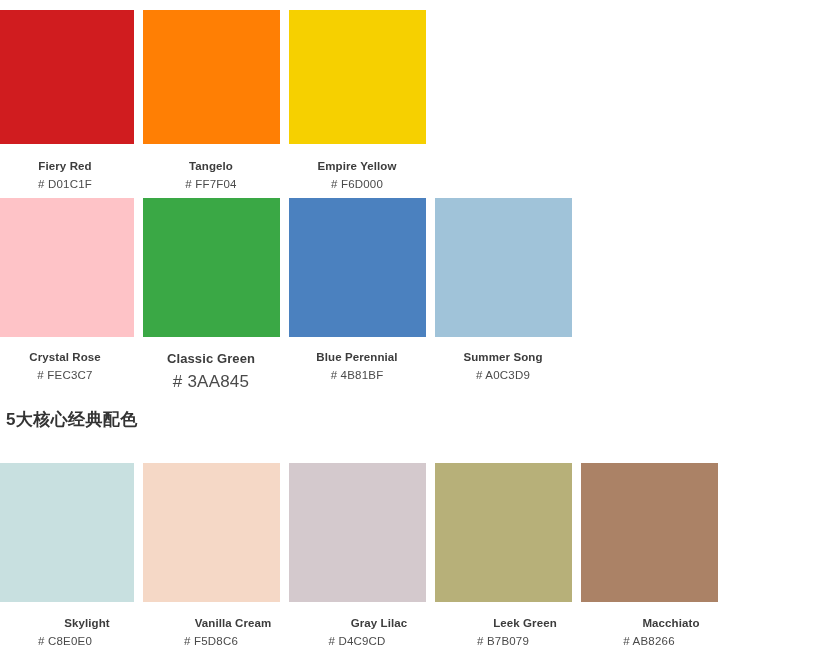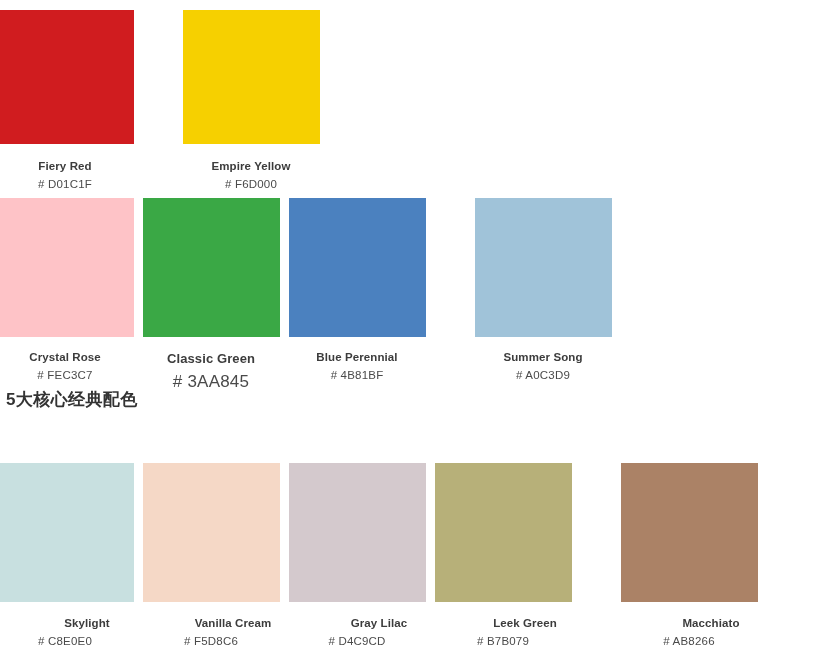--- a/index.html
+++ b/index.html
@@ -32,21 +32,20 @@
   }
   .swatch-cell {
     width: 112px;
     margin-right: 34px;
     display: flex;
     flex-direction: column;
     align-items: center;
   }
   .swatch-cell:last-child {
     margin-right: 0;
-    margin-left: 40px;
   }
   .swatch-chip {
     width: 137px;
     display: block;
   }
   .swatch-name {
     font-size: 11.5px;
     font-weight: bold;
     color: #3C3C3C;
     letter-spacing: 0.1px;
@@ -78,21 +77,21 @@
 
   #swatch-row-3 { top: 463px; }
   #swatch-row-3 .swatch-chip { height: 139px; }
   #swatch-row-3 .swatch-name { margin-top: 15px; padding-left: 44px; }
   #swatch-row-3 .swatch-hex  { margin-top: 6px; }
 
   
   #section-heading {
     position: absolute;
     left: 6px;
-    top: 388px;
+    top: 408px;
     font-size: 17px;
     font-weight: bold;
     color: #333333;
     letter-spacing: 0.4px;
     white-space: nowrap;
   }
 </style>
 </head>
 <body>
 
@@ -100,20 +99,25 @@
 
   <div class="swatch-row" id="swatch-row-1">
 
     <div class="swatch-cell">
       <div class="swatch-chip" style="background-color: rgb(208, 28, 31);"></div>
       <div class="swatch-name">Fiery Red</div>
       <div class="swatch-hex"># D01C1F</div>
     </div>
 
 
+    <div class="swatch-cell">
+      <div class="swatch-chip" style="background-color: rgb(255, 127, 4);"></div>
+      <div class="swatch-name">Tangelo</div>
+      <div class="swatch-hex"># FF7F04</div>
+    </div>
 
 
     <div class="swatch-cell">
       <div class="swatch-chip" style="background-color: rgb(246, 208, 0);"></div>
       <div class="swatch-name">Empire Yellow</div>
       <div class="swatch-hex"># F6D000</div>
     </div>
 
   </div>
 

